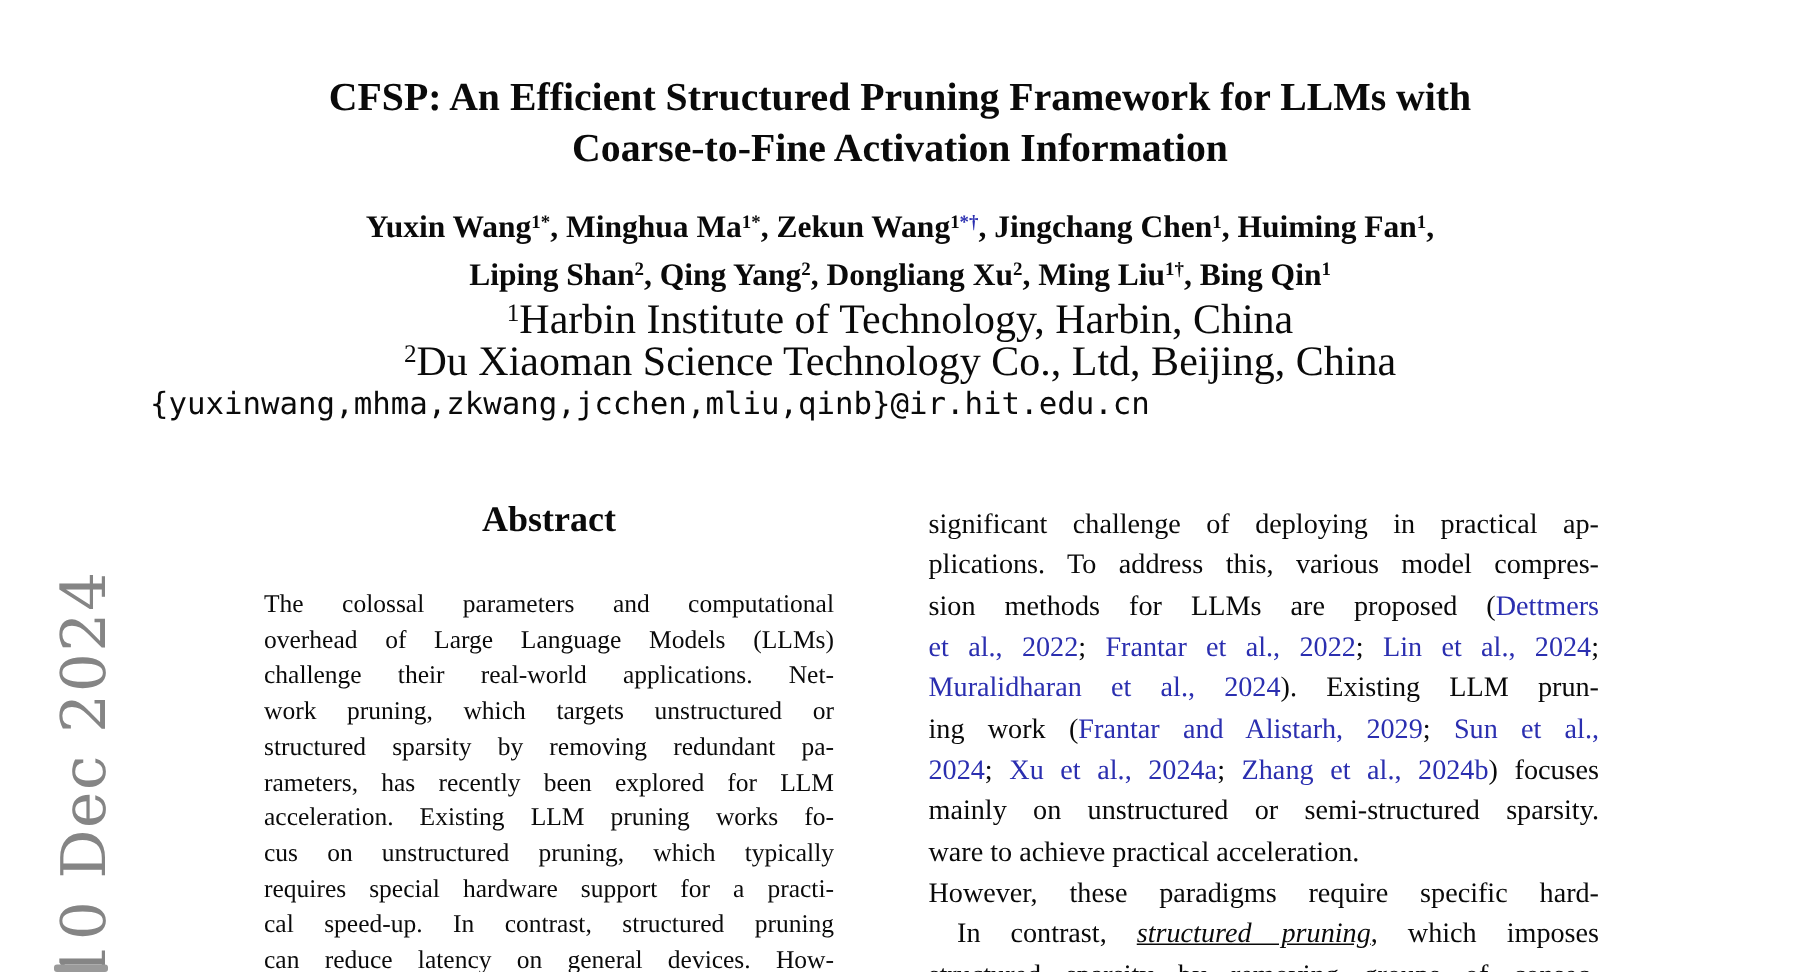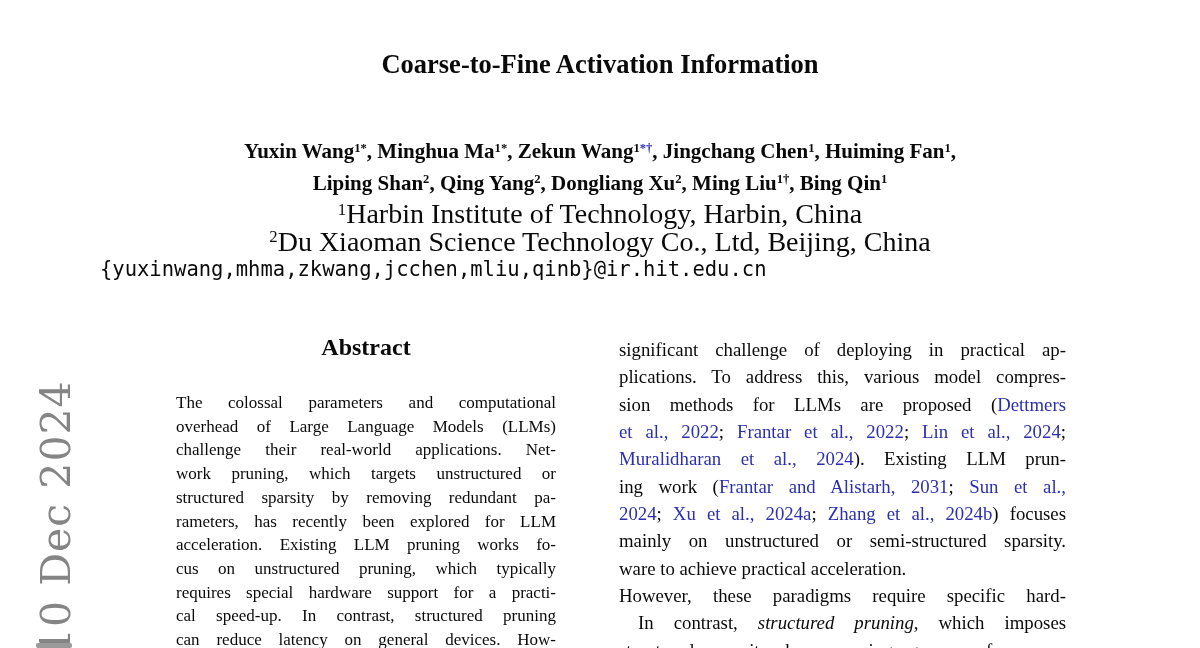--- a/index.html
+++ b/index.html
@@ -58,35 +58,36 @@
   }
   .right-col{
     position:absolute;left:619px;top:336px;width:447px;
     font-size:18.8px;line-height:27.35px;
   }
   .tline{text-align:justify;text-align-last:justify;}
   .tline.center{text-align:right;text-align-last:center;}
   .tline.nojust{text-align-last:left;}
   .tline.indent{text-indent:19px;}
   .seg-cite{color:var(--citation);}
-  .seg-i{font-style:italic;}
+  .seg-i{font-style:italic;text-decoration:underline;}
   .seg-sup,.seg-supb{
     font-size:60%;position:relative;top:-0.5em;line-height:0;
   }
   .seg-supb{color:var(--citation);}
 </style>
 </head>
 <body>
 
 <div class="page">
 
   <div class="stamp">10 Dec 2024</div>
   <div class="stamp-partial"></div>
 
   <div class="title-block">
+    <div>CFSP: An Efficient Structured Pruning Framework for LLMs with</div>
     <div>Coarse-to-Fine Activation Information</div>
   </div>
 
   <div class="authors-block">
       <div class="tline center"><span>Yuxin Wang</span><span class="seg-sup">1*</span><span>, Minghua Ma</span><span class="seg-sup">1*</span><span>, Zekun Wang</span><span class="seg-sup">1</span><span class="seg-supb">*†</span><span>, Jingchang Chen</span><span class="seg-sup">1</span><span>, Huiming Fan</span><span class="seg-sup">1</span><span>,</span></div>
       <div class="tline center"><span>Liping Shan</span><span class="seg-sup">2</span><span>, Qing Yang</span><span class="seg-sup">2</span><span>, Dongliang Xu</span><span class="seg-sup">2</span><span>, Ming Liu</span><span class="seg-sup">1†</span><span>, Bing Qin</span><span class="seg-sup">1</span></div>
     </div>
 
   <div class="affil-block">
       <div class="tline center"><span class="seg-sup">1</span><span>Harbin Institute of Technology, Harbin, China</span></div>
@@ -110,21 +111,21 @@
       <div class="tline"><span>cal speed-up. In contrast, structured pruning</span></div>
       <div class="tline"><span>can reduce latency on general devices. How-</span></div>
     </div>
 
   <div class="right-col">
       <div class="tline"><span>significant challenge of deploying in practical ap-</span></div>
       <div class="tline"><span>plications. To address this, various model compres-</span></div>
       <div class="tline"><span>sion methods for LLMs are proposed (</span><span class="seg-cite">Dettmers</span></div>
       <div class="tline"><span class="seg-cite">et al., 2022</span><span>; </span><span class="seg-cite">Frantar et al., 2022</span><span>; </span><span class="seg-cite">Lin et al., 2024</span><span>;</span></div>
       <div class="tline"><span class="seg-cite">Muralidharan et al., 2024</span><span>). Existing LLM prun-</span></div>
-      <div class="tline"><span>ing work (</span><span class="seg-cite">Frantar and Alistarh, 2031</span><span>; </span><span class="seg-cite">Sun et al.,</span></div>
+      <div class="tline"><span>ing work (</span><span class="seg-cite">Frantar and Alistarh, 2029</span><span>; </span><span class="seg-cite">Sun et al.,</span></div>
       <div class="tline"><span class="seg-cite">2024</span><span>; </span><span class="seg-cite">Xu et al., 2024a</span><span>; </span><span class="seg-cite">Zhang et al., 2024b</span><span>) focuses</span></div>
       <div class="tline"><span>mainly on unstructured or semi-structured sparsity.</span></div>
       <div class="tline nojust"><span>ware to achieve practical acceleration.</span></div>
       <div class="tline"><span>However, these paradigms require specific hard-</span></div>
       <div class="tline indent"><span>In contrast, </span><span class="seg-i">structured pruning</span><span>, which imposes</span></div>
       <div class="tline"><span>structured sparsity by removing groups of consec-</span></div>
     </div>
 
 </div>
 

